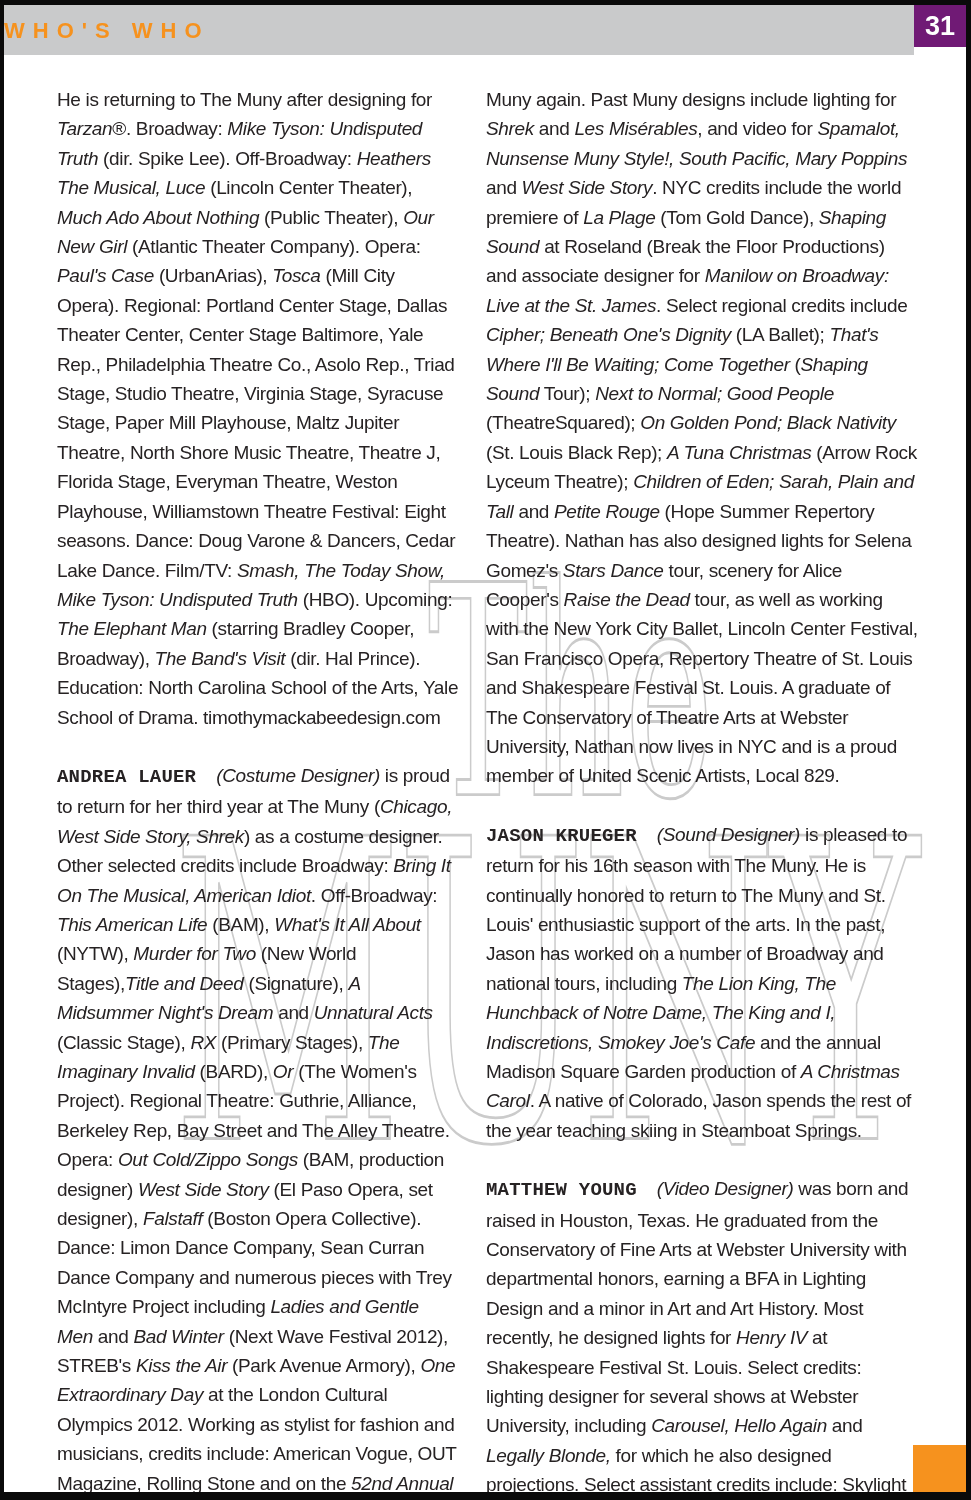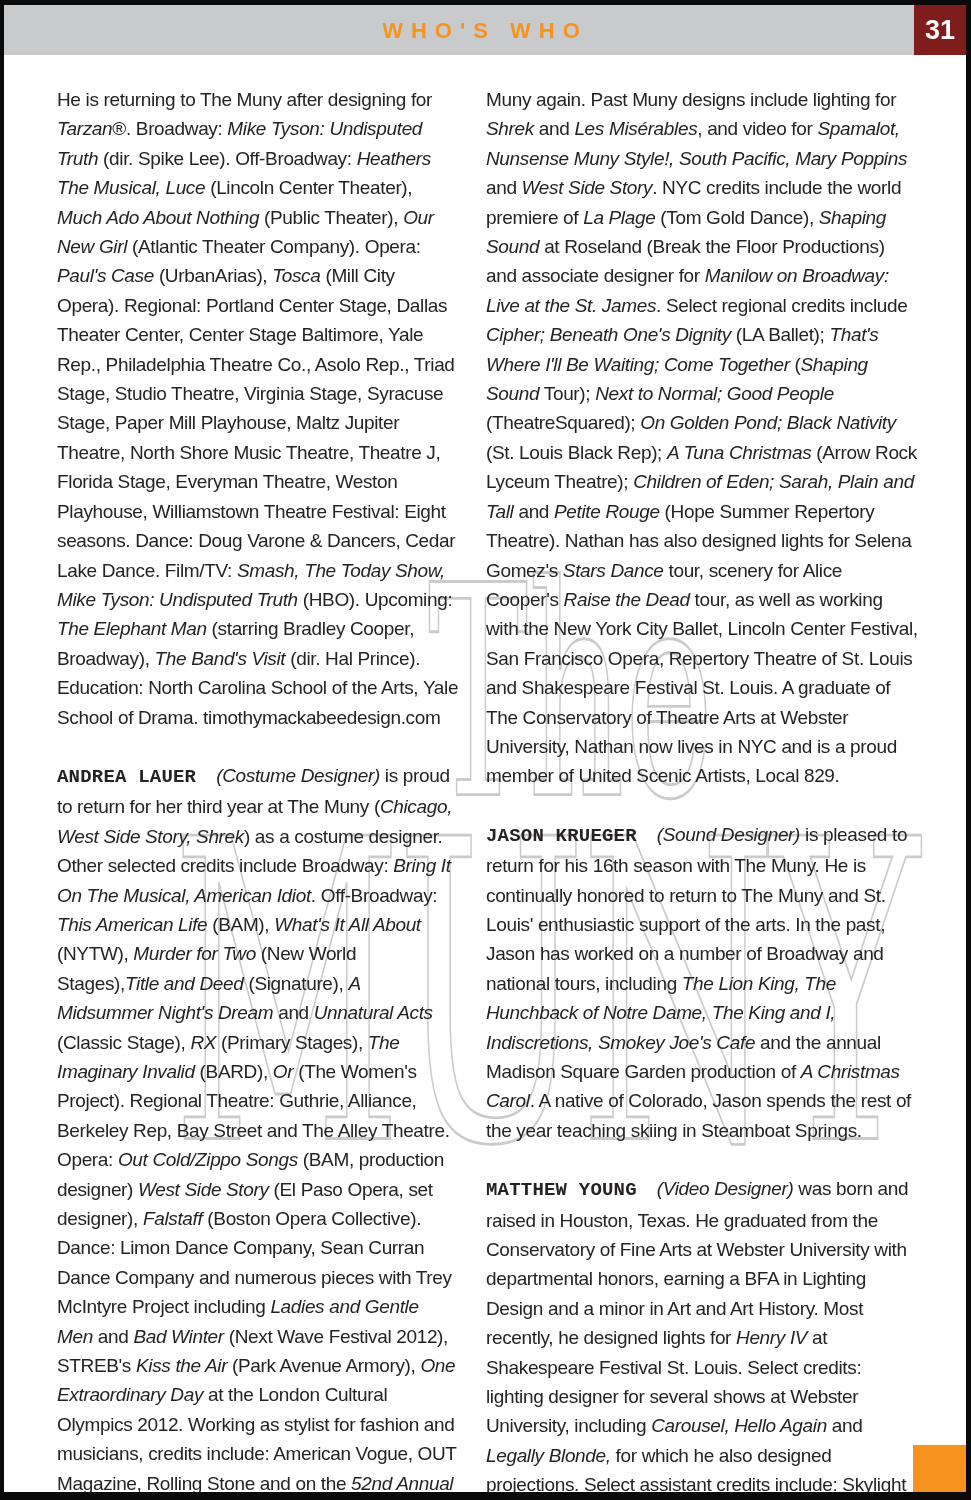--- a/index.html
+++ b/index.html
@@ -17,30 +17,30 @@
     color:#262223;
   }
   
   .header-bar{
     position:absolute;left:0;top:0;
     width:910px;height:50px;
     background:#c9cacb;
   }
   .header-title{
     position:absolute;left:0;top:13px;width:962px;
-    text-align:center;
+    text-align:left;
     color:#f6921e;
     font-weight:bold;
     font-size:22px;
     letter-spacing:8px;
   }
   .page-number-box{
     position:absolute;left:910px;top:0;
-    width:52px;height:50px;
-    background:#7f1d1d;
+    width:52px;height:42px;
+    background:#701a75;
     display:flex;align-items:center;justify-content:center;
     color:#ffffff;font-weight:bold;font-size:27px;
   }
   
   .watermark{position:absolute;inset:0;z-index:0;pointer-events:none;text-decoration:underline;}
   .wm-line{
     position:absolute;
     font-family:"DejaVu Serif", serif;
     color:transparent;
     -webkit-text-stroke:1.5px #cbcbcb;

